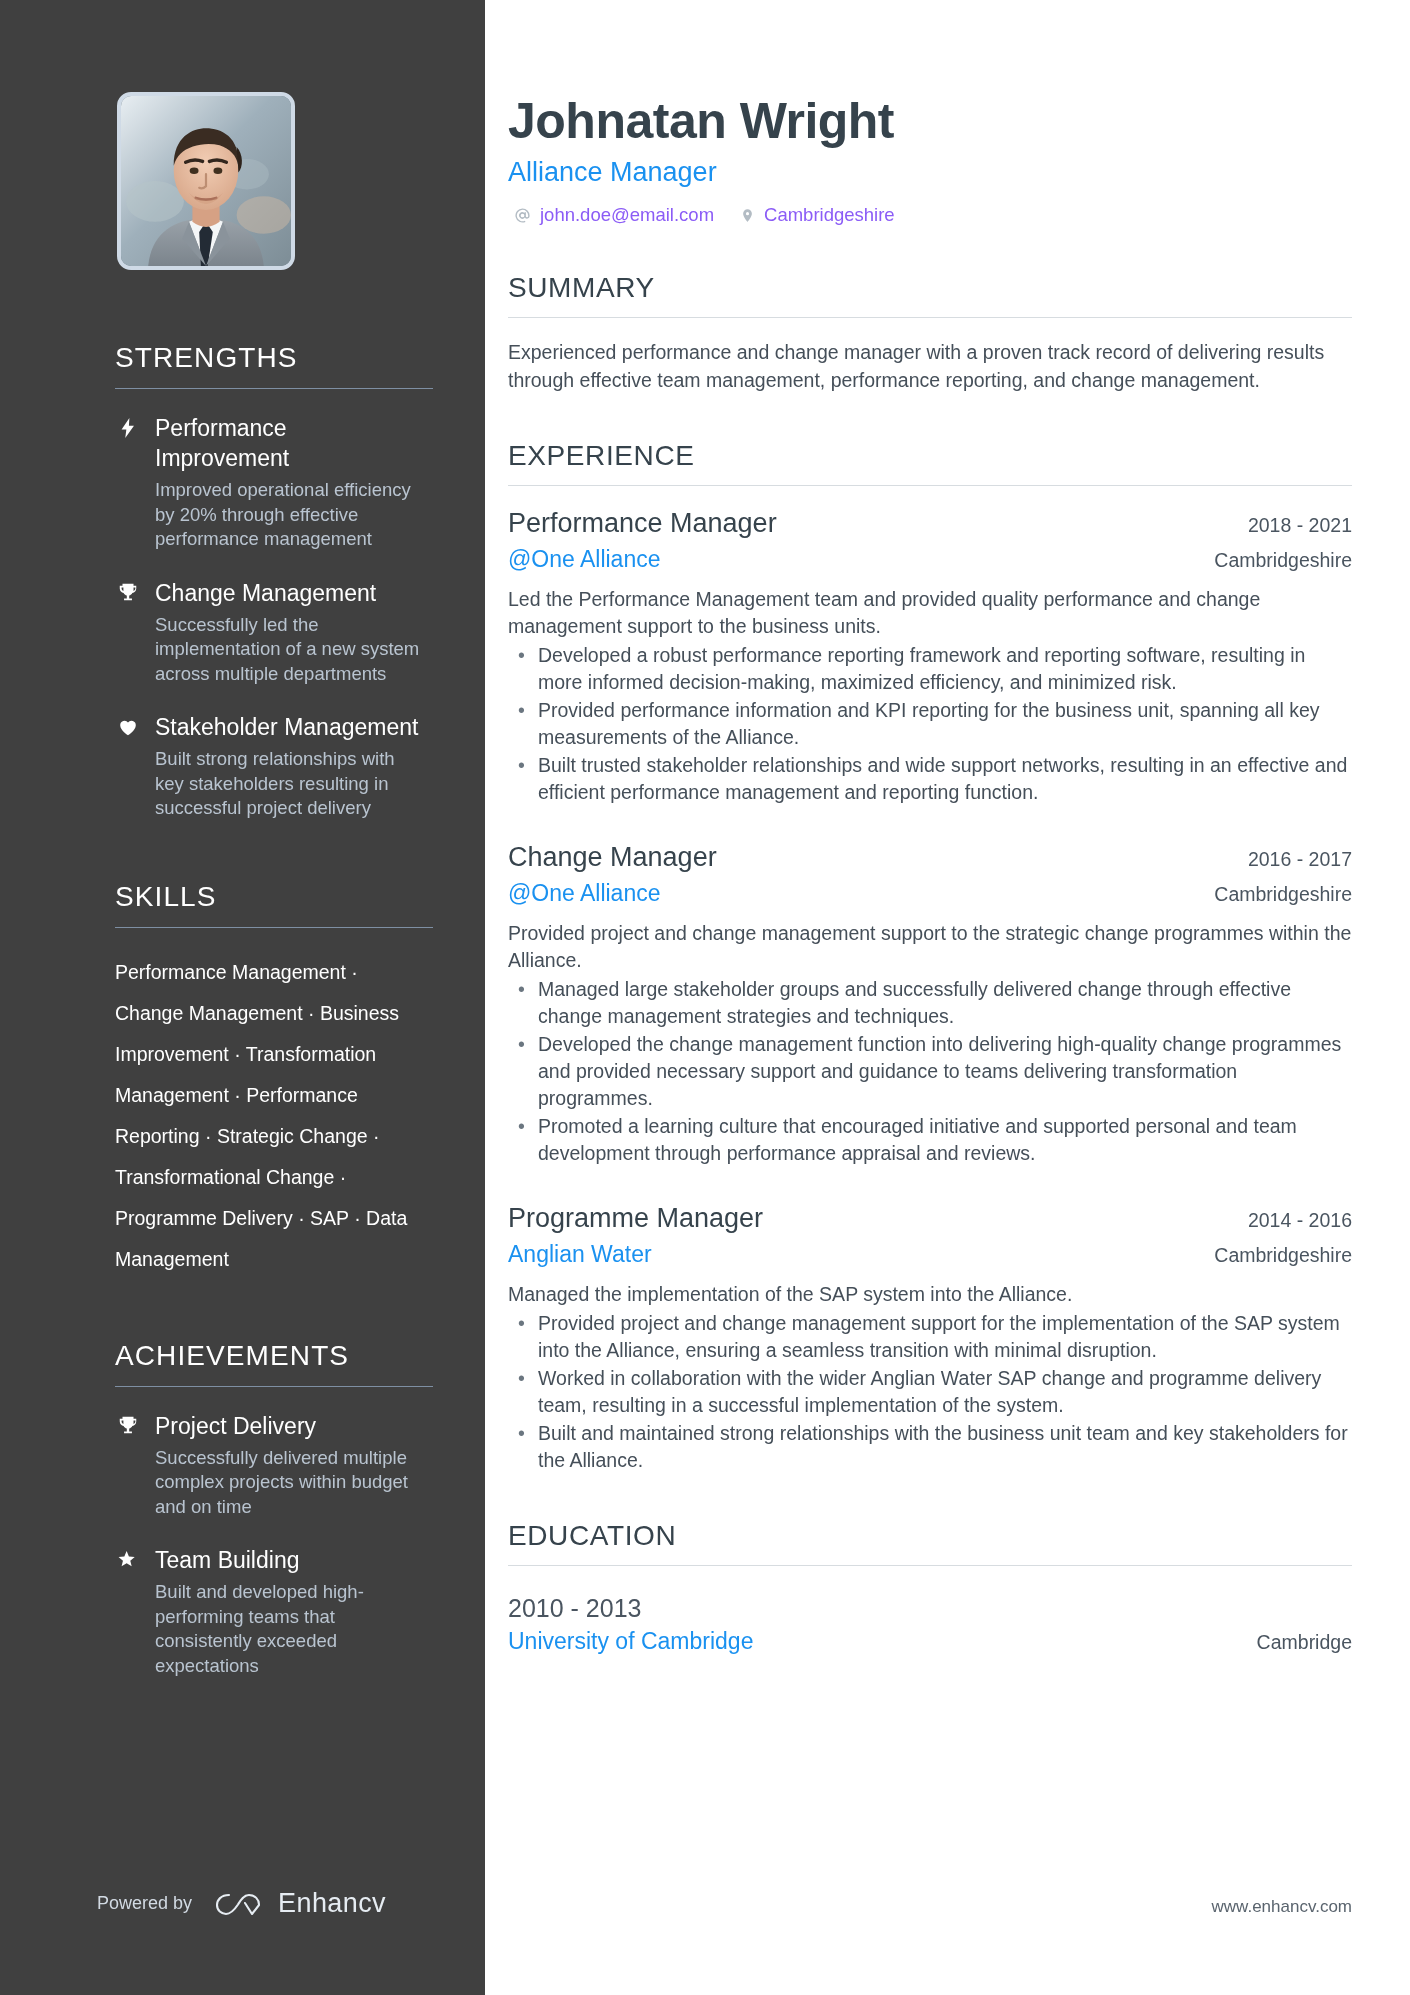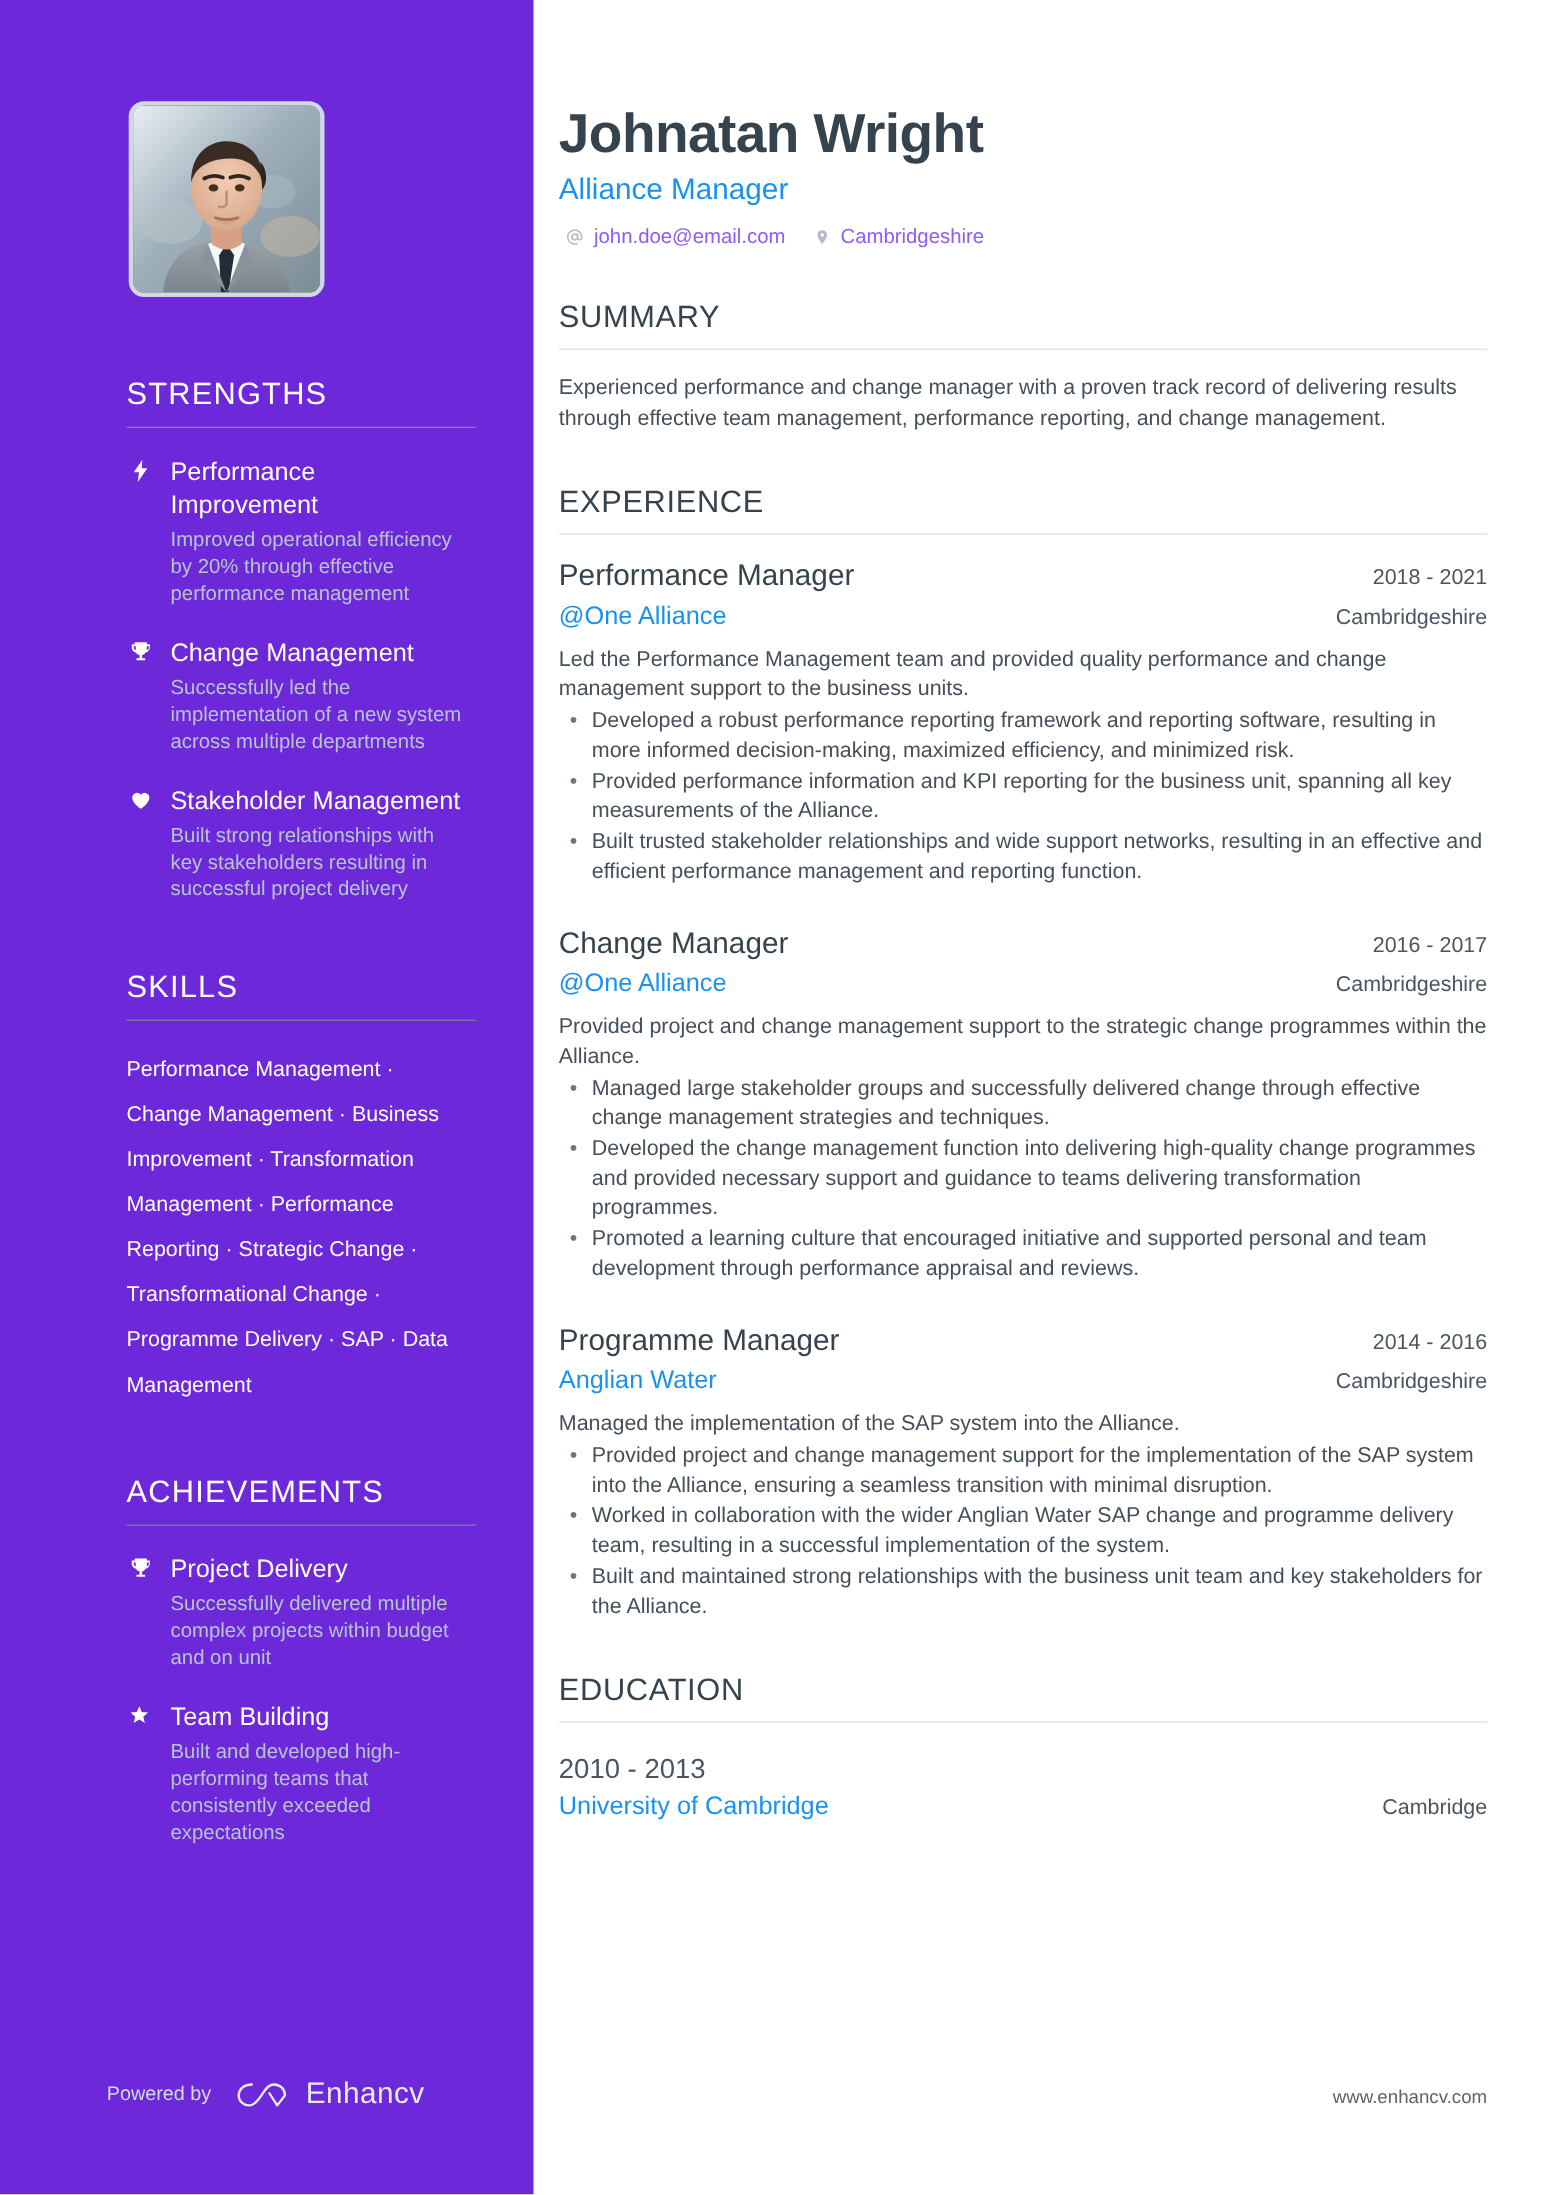--- a/index.html
+++ b/index.html
@@ -16,21 +16,21 @@
     display: flex;
     width: 1410px;
     height: 1995px;
     background: #ffffff;
   }
 
   
   .sidebar {
     width: 485px;
     flex: 0 0 485px;
-    background: #6d28d9;
+    background: #404040;
     position: relative;
     padding: 0 0 0 0;
   }
   .sidebar-inner {
     padding: 92px 58px 0 115px;
     height: 100%;
     position: relative;
   }
 
   .photo-wrap {
@@ -389,21 +389,21 @@
         <div class="side-heading">ACHIEVEMENTS</div>
         <div class="side-rule"></div>
 
         <div class="strength">
           <span class="s-icon">
             <svg viewBox="0 0 24 24">
                 <path d="M6 2h12v2h3v3.2c0 2.6-1.9 4.6-4.3 4.9-.7 1.4-2 2.4-3.4 2.7V18h3v2H7.7v-2h3v-3.2c-1.5-.3-2.8-1.3-3.5-2.7C4.9 11.8 3 9.8 3 7.2V4h3V2zm0 4H5v1.2c0 1.3.8 2.3 2 2.7V6zm12 0v3.9c1.2-.4 2-1.4 2-2.7V6h-2z"></path>
               </svg>
           </span>
           <div class="s-title">Project Delivery</div>
-          <div class="s-desc">Successfully delivered multiple complex projects within budget and on unit</div>
+          <div class="s-desc">Successfully delivered multiple complex projects within budget and on time</div>
         </div>
 
         <div class="strength">
           <span class="s-icon">
             <svg viewBox="0 0 24 24">
                 <path d="M10.5 2.3 L13 8.1 L19.3 8.6 L14.5 12.7 L16 18.9 L10.5 15.5 L5 18.9 L6.5 12.7 L1.7 8.6 L8 8.1 Z"></path>
               </svg>
           </span>
           <div class="s-title">Team Building</div>
           <div class="s-desc">Built and developed high-performing teams that consistently exceeded expectations</div>

